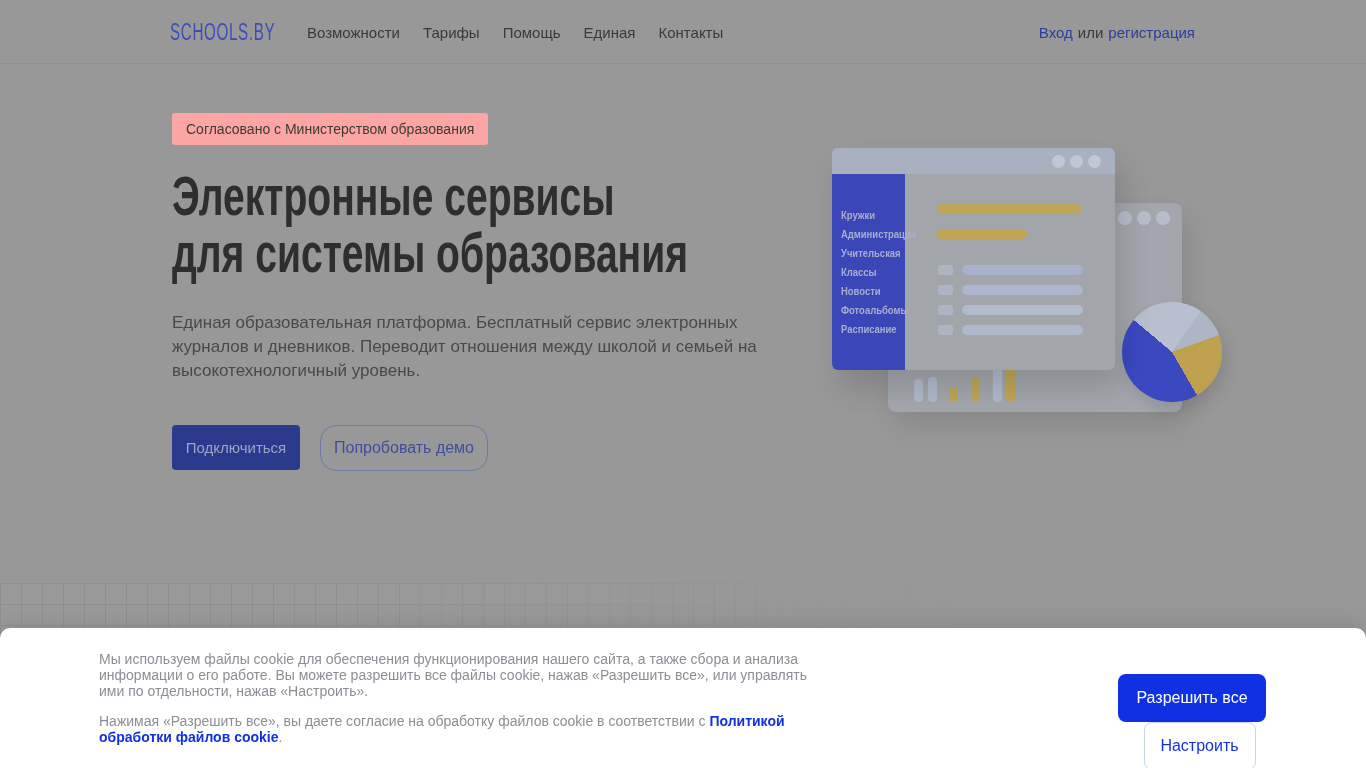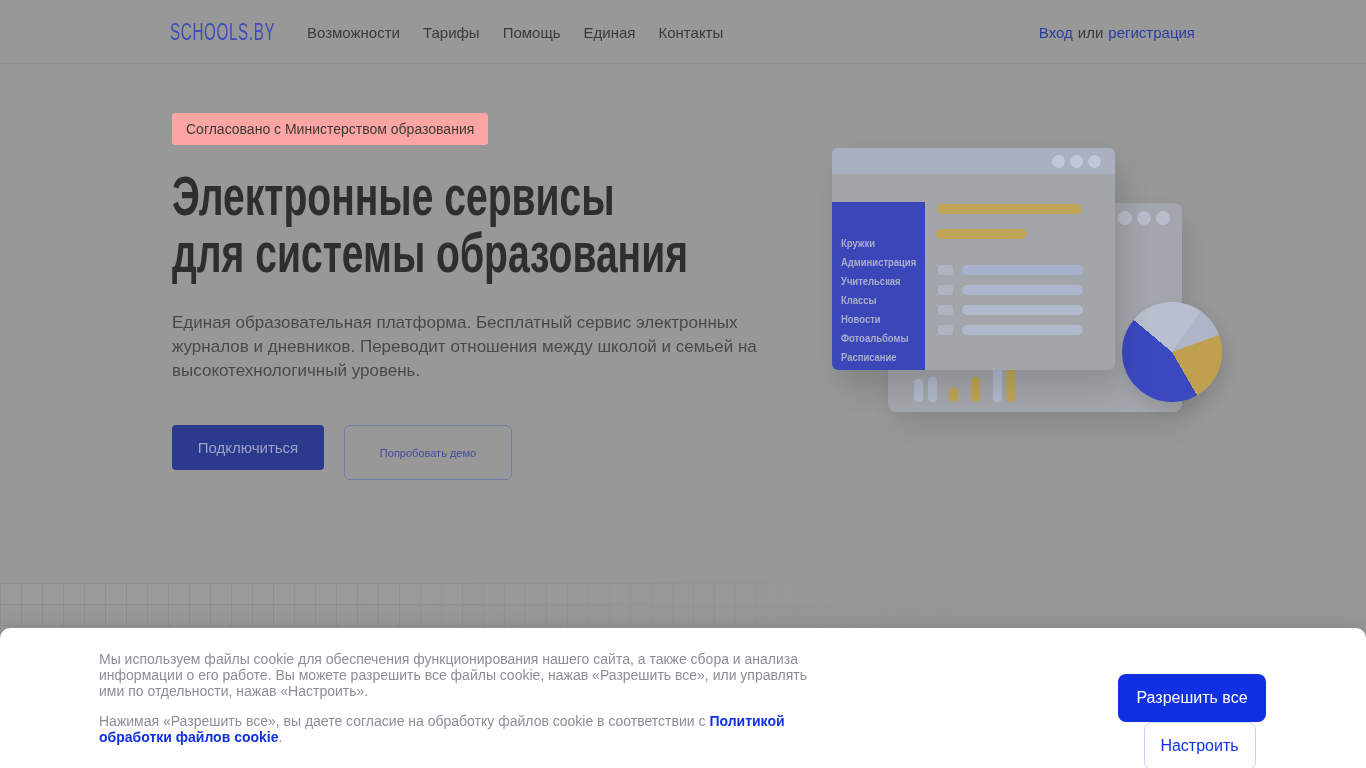--- a/index.html
+++ b/index.html
@@ -28,25 +28,25 @@
   
   .badge { position:absolute; left:172px; top:113px; height:32px; line-height:32px;
            background:#fca5a5; color:#3b3b33; font-size:14px; padding:0 14px; border-radius:3px;
            white-space:nowrap; }
   .hero-title { position:absolute; left:172px; top:168px; color:#2e2e2e;
                 font-size:55px; font-weight:bold; line-height:57px; }
   .t-line span { display:inline-block; transform:scaleX(.71); transform-origin:0 50%; white-space:nowrap; }
   .hero-desc { position:absolute; left:172px; top:311px; width:592px;
                font-size:17px; line-height:24px; color:#494949; }
   .hero-ctas { position:absolute; left:172px; top:425px; display:flex; gap:20px; }
-  .btn-primary-dim { width:152px; height:45px; background:#2c3a8e; color:#9ba4c2;
+  .btn-primary-dim { width:128px; height:45px; background:#2c3a8e; color:#9ba4c2;
                      border:none; border-radius:4px; font-size:15px; cursor:pointer;
                      font-family:inherit; }
-  .btn-outline-dim { width:168px; height:55px; background:transparent; color:#414d9e;
-                     border:1px solid #6f79a8; border-radius:6px; font-size:11px; cursor:pointer;
+  .btn-outline-dim { width:168px; height:46px; background:transparent; color:#414d9e;
+                     border:1px solid #6f79a8; border-radius:16px; font-size:16px; cursor:pointer;
                      font-family:inherit; }
 
   
   .illustration { position:absolute; left:820px; top:140px; width:380px; height:380px; }
   .win-back { position:absolute; left:68px; top:63px; width:294px; height:209px;
               background:#a3a6ac; border-radius:8px; box-shadow:6px 14px 26px rgba(0,0,0,.10); }
   .win-back .dots { position:absolute; left:230px; top:8px; display:flex; gap:5px; }
   .win-back .dots i { width:14px; height:14px; border-radius:50%; background:#b7bdcb; }
   .bar-chart { position:absolute; left:20px; top:152px; width:210px; height:47px; }
   .bar { position:absolute; bottom:0; width:9px; border-radius:4px; }
@@ -55,22 +55,22 @@
   .pie { position:absolute; left:234px; top:99px; width:100px; height:100px; border-radius:50%;
          background:conic-gradient(#b8c0d0 0deg 35deg, #adb5c6 35deg 70deg,
                     #bfa04e 70deg 150deg, #3a49c0 150deg 310deg, #b8c0d0 310deg 360deg);
          box-shadow:4px 8px 16px rgba(0,0,0,.12); }
   .win-front { position:absolute; left:12px; top:8px; width:283px; height:222px;
                background:#a2a5aa; border-radius:6px; overflow:hidden;
                box-shadow:8px 18px 30px rgba(0,0,0,.14); }
   .win-front .titlebar { position:absolute; left:0; top:0; width:100%; height:26px; background:#a9b1c1; }
   .win-front .dots { position:absolute; right:14px; top:7px; display:flex; gap:5px; }
   .win-front .dots i { width:13px; height:13px; border-radius:50%; background:#c0c7d5; }
-  .sidebar { position:absolute; left:0; top:26px; width:93px; height:196px; background:#3b46b8;
-             padding-top:32px;margin-top:28px; }
+  .sidebar { position:absolute; left:0; top:26px; width:73px; height:196px; background:#3b46b8;
+             padding-top:32px; }
   .sb-item { display:block; padding-left:10px; line-height:19px; font-size:10.5px; font-weight:bold;
              color:#a9aecd; transform:scaleX(.9); transform-origin:0 50%; white-space:nowrap; }
   .ybar { position:absolute; height:10px; border-radius:5px; background:#bfa555; }
   .ybar1 { left:105px; top:56px; width:145px; }
   .ybar2 { left:104px; top:81px; width:91px; }
   .row-check { position:absolute; left:106px; width:15px; height:10px; border-radius:3px; background:#aeb4c2; }
   .row-bar { position:absolute; left:130px; width:121px; height:10px; border-radius:5px; }
 
   
   .grid-band { position:absolute; left:0; top:583px; width:100%; height:185px;

